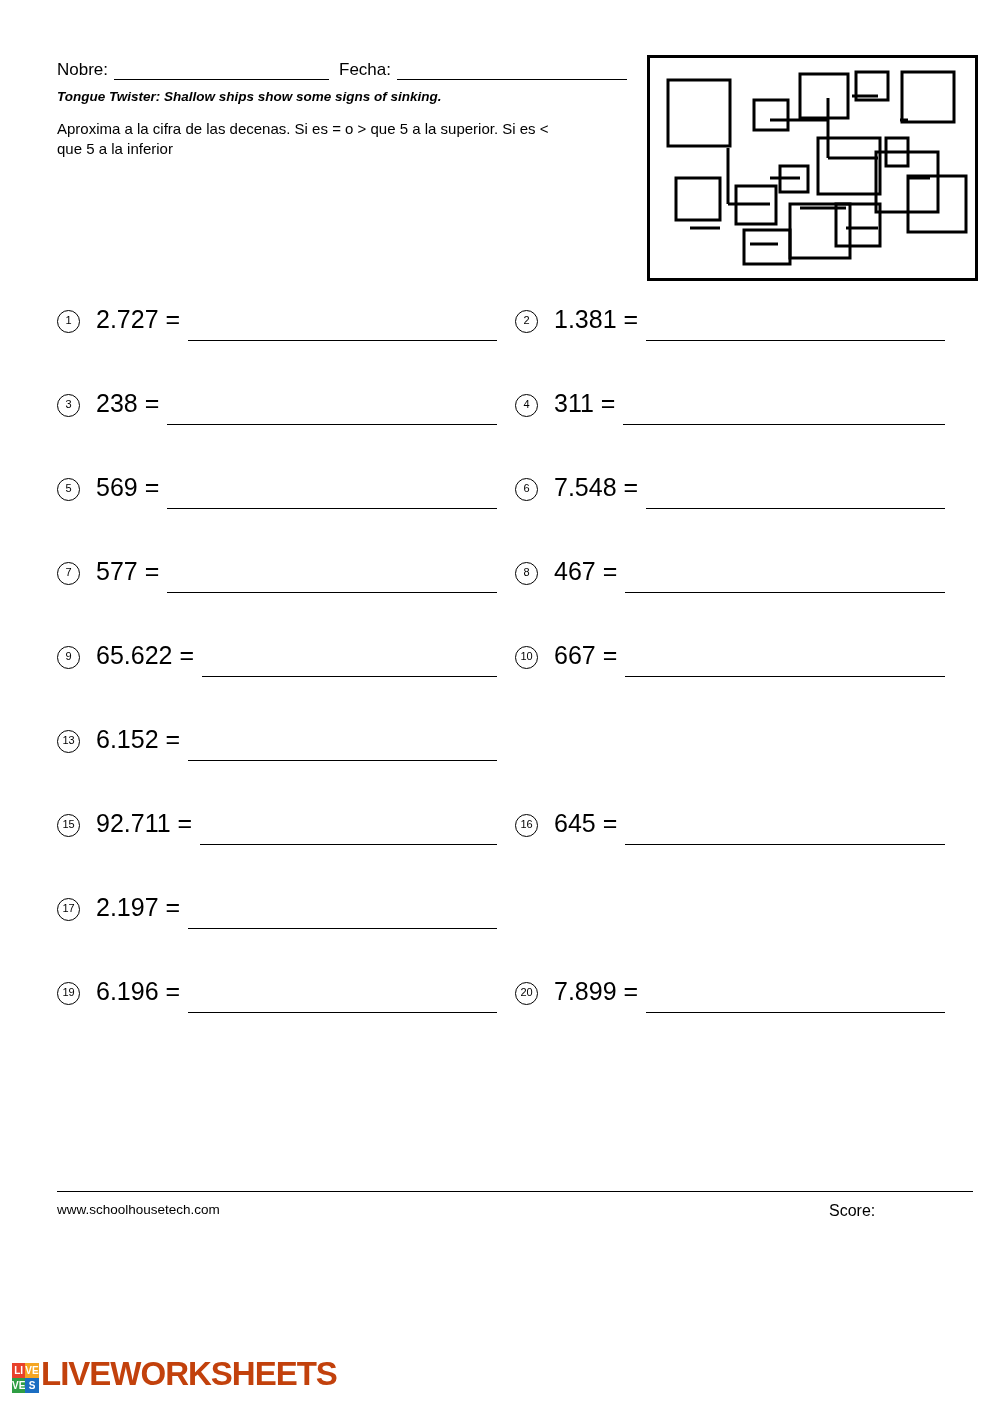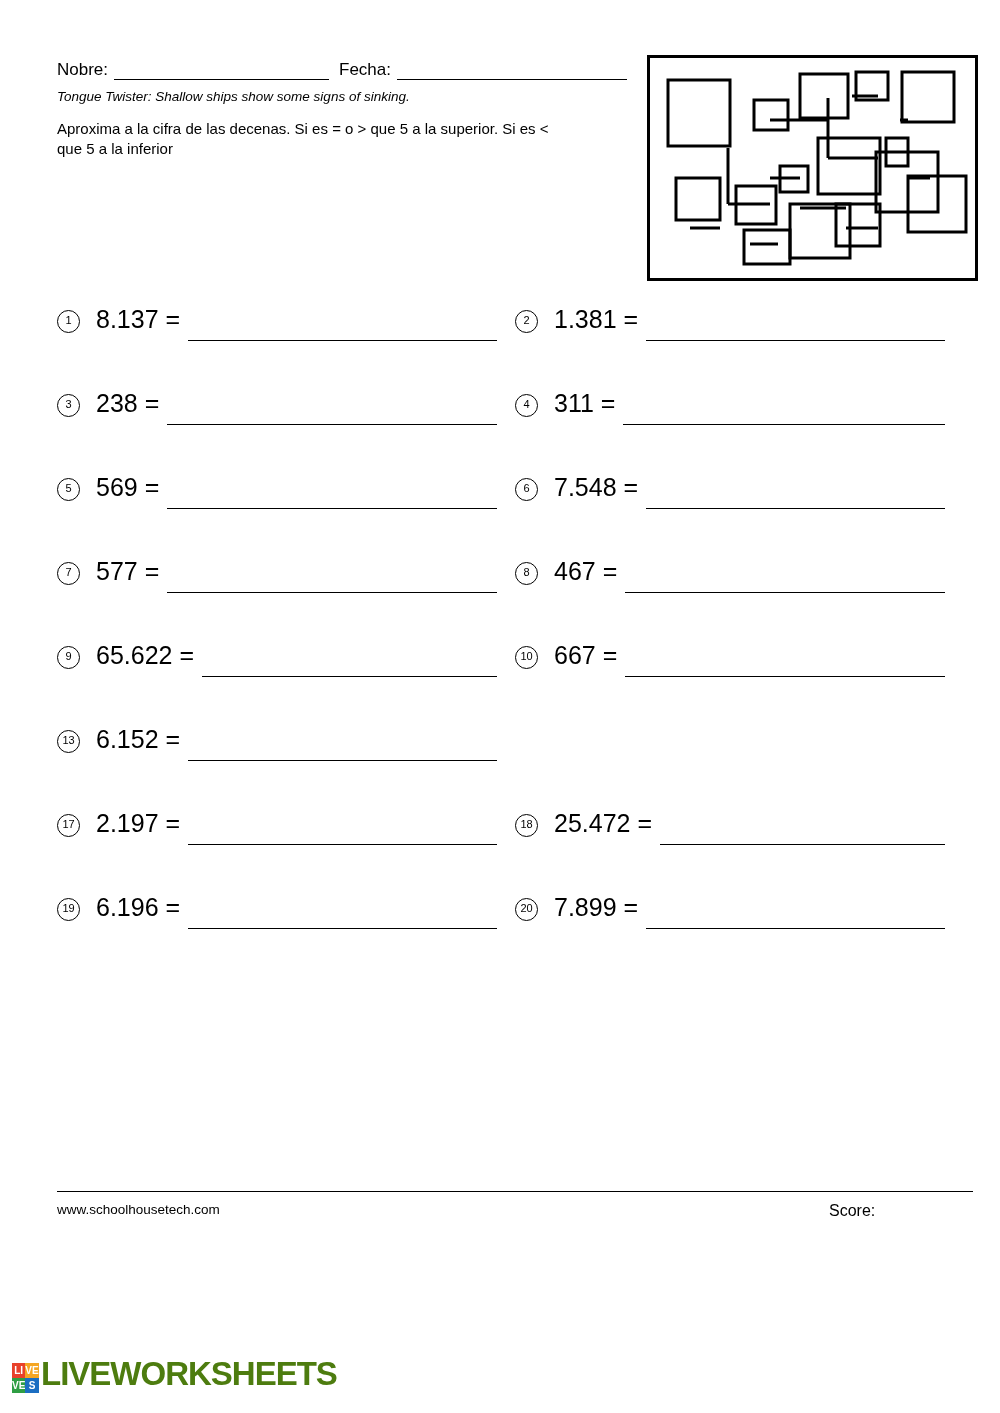--- a/index.html
+++ b/index.html
@@ -55,20 +55,21 @@
     margin: 8px 0 0 0;
     padding-bottom: 6px;
     border-bottom: 1px solid #000;
     line-height: 1.15;
   }
   .tongue {
     font-size: 13.5px;
     font-style: italic;
     margin-top: 8px;
     line-height: 1.3;
+    font-weight: bold;
   }
   .instructions {
     font-size: 15px;
     margin-top: 13px;
     line-height: 1.35;
     max-width: 500px;
   }
 
   
   .art {
@@ -172,21 +173,21 @@
     line-height: 15px;
   }
   .bm1 { background: #e8412a; }
   .bm2 { background: #f5a623; }
   .bm3 { background: #2f9e44; }
   .bm4 { background: #1b6ec2; }
   .brand-text {
     font-size: 33px;
     font-weight: bold;
     letter-spacing: -1px;
-    color: #4d7c0f;
+    color: #c2410c;
   }
 </style>
 </head>
 <body>
 
 <div class="sheet">
 
   <div class="header">
     <div class="name-row">
       <span class="name-label">Nobre:</span>
@@ -236,21 +237,21 @@
         <rect x="94" y="172" width="46" height="34"></rect>
       </g>
     </svg>
   </div>
 
   <div class="problems">
 
     <div class="row">
       <div class="cell left">
         <div class="qnum">1</div>
-        <div class="expr">8.137 =</div>
+        <div class="expr">2.727 =</div>
         <div class="answer-line"></div>
       </div>
       <div class="cell right">
         <div class="qnum">2</div>
         <div class="expr">1.381 =</div>
         <div class="answer-line"></div>
       </div>
     </div>
 
     <div class="row">
@@ -307,30 +308,37 @@
 
 
     <div class="row">
       <div class="cell left">
         <div class="qnum">13</div>
         <div class="expr">6.152 =</div>
         <div class="answer-line"></div>
       </div>
     </div>
 
+    <div class="row">
+      <div class="cell left">
+        <div class="qnum">15</div>
+        <div class="expr">92.711 =</div>
+        <div class="answer-line"></div>
+      </div>
+      <div class="cell right">
+        <div class="qnum">16</div>
+        <div class="expr">645 =</div>
+        <div class="answer-line"></div>
+      </div>
+    </div>
 
     <div class="row">
       <div class="cell left">
         <div class="qnum">17</div>
         <div class="expr">2.197 =</div>
-        <div class="answer-line"></div>
-      </div>
-      <div class="cell right">
-        <div class="qnum">18</div>
-        <div class="expr">25.472 =</div>
         <div class="answer-line"></div>
       </div>
     </div>
 
     <div class="row">
       <div class="cell left">
         <div class="qnum">19</div>
         <div class="expr">6.196 =</div>
         <div class="answer-line"></div>
       </div>

